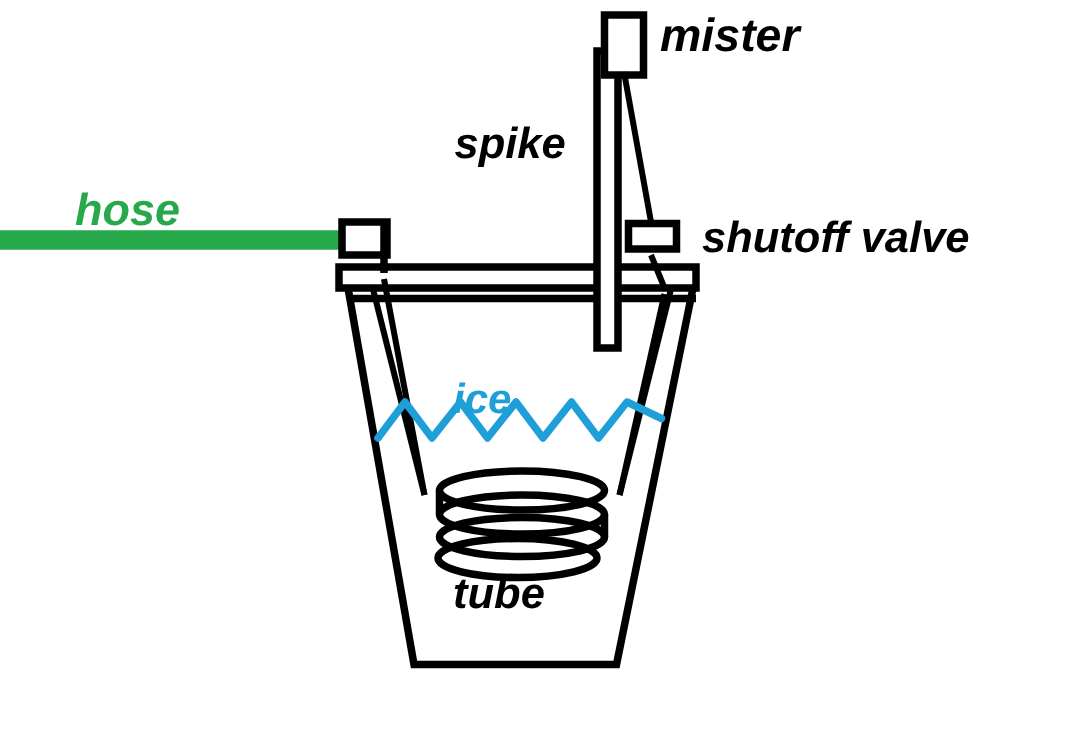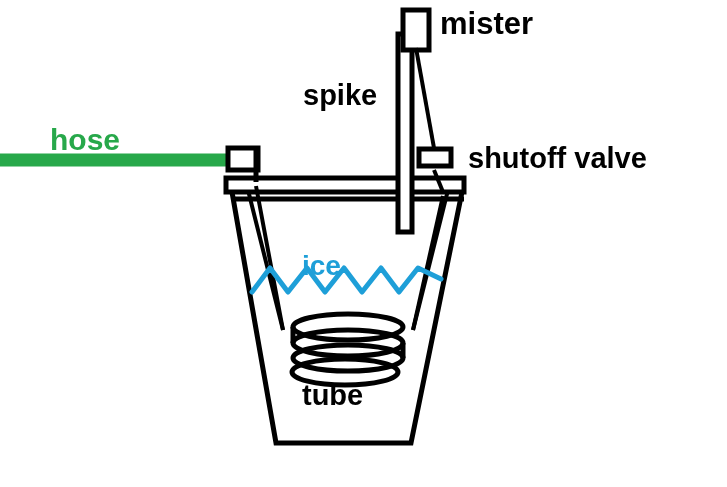--- a/index.html
+++ b/index.html
@@ -14,20 +14,21 @@
     position: relative;
     overflow: hidden;
     font-family: "Liberation Sans", sans-serif;
   }
   #diagram-root {
     position: absolute;
     left: 0;
     top: 0;
     width: 727px;
     height: 434px;
+    font-style: italic;
   }
   svg#diagram-svg {
     display: block;
     width: 727px;
     height: 487px;
   }
   .lbl {
     font-family: "Liberation Sans", sans-serif;
     font-weight: bold;
     dominant-baseline: alphabetic;

